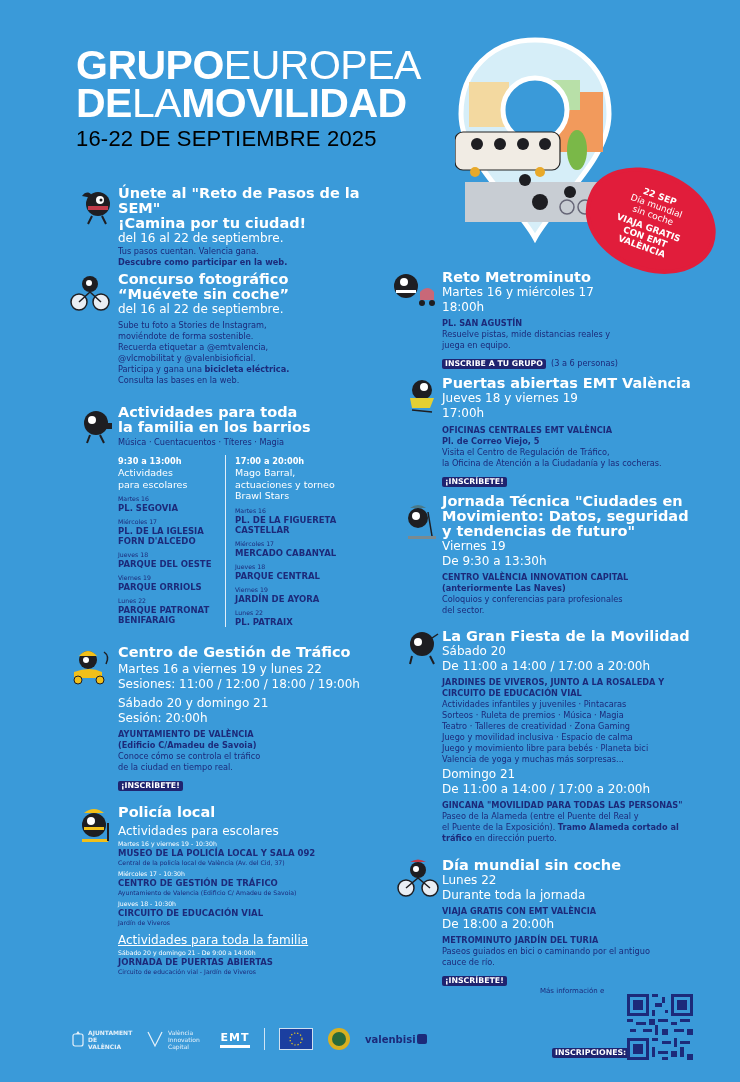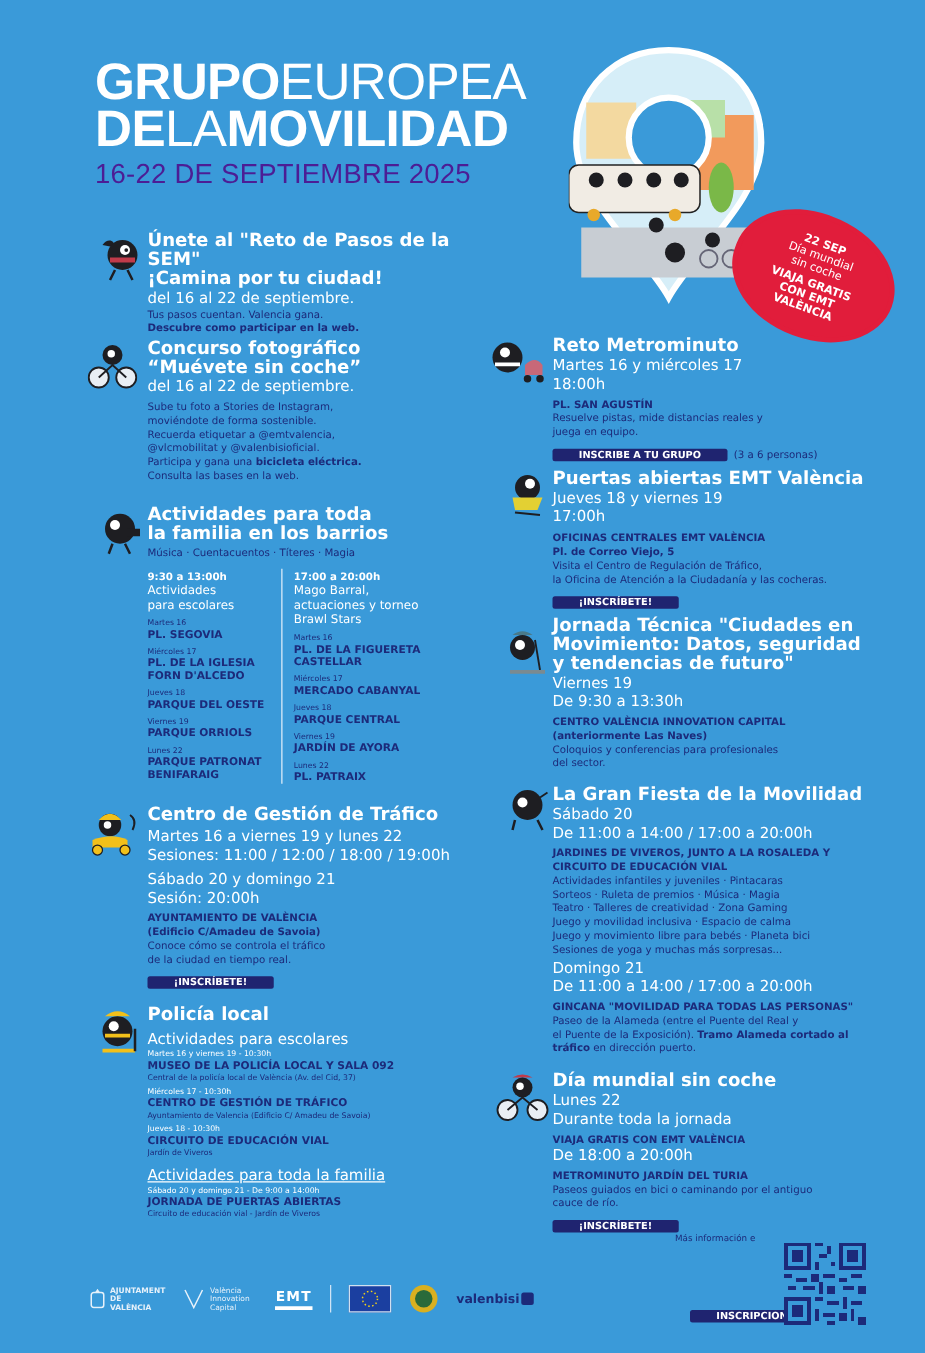--- a/index.html
+++ b/index.html
@@ -10,21 +10,21 @@
     color: #ffffff;
     position: relative;
     overflow: hidden;
   }
   .abs { position: absolute; }
 
   
   .title-line { font-family: "Liberation Sans", sans-serif; font-size: 41px; line-height: 38px; letter-spacing: -0.5px; color: #fff; white-space: nowrap; }
   .title-line b { font-weight: 700; }
   .title-line span.light { font-weight: 400; }
-  .dates { font-family: "Liberation Sans", sans-serif; font-size: 22px; color: #4c1d95; margin-top: 4px; letter-spacing: 0.2px; }
+  .dates { font-family: "Liberation Sans", sans-serif; font-size: 22px; color: #000000; margin-top: 4px; letter-spacing: 0.2px; }
 
   
   .pin { position: absolute; left: 455px; top: 32px; width: 160px; height: 215px; }
 
   
   .badge {
     position: absolute; left: 588px; top: 175px; width: 126px; height: 92px;
     background: #e11d3b; border-radius: 46% 52% 48% 50%;
     transform: rotate(20deg);
     display: flex; flex-direction: column; align-items: center; justify-content: center;
@@ -39,21 +39,21 @@
   .section { position: absolute; }
   .sec-icon { position: absolute; width: 40px; height: 40px; }
   .sec-title { font-family: "DejaVu Sans", sans-serif; font-weight: 700; font-size: 14.5px; line-height: 15px; color: #fff; }
   .sec-sub { font-size: 12px; line-height: 15px; color: #fff; }
   .small { font-size: 8.2px; line-height: 11px; color: #1c2a7a; }
   .small-b { font-size: 8.2px; line-height: 11px; color: #1c2a7a; font-weight: 700; }
   .tiny { font-size: 6.2px; line-height: 9px; color: #1c2a7a; }
   .place { font-size: 8.5px; line-height: 10px; color: #1c2a7a; font-weight: 700; }
   .pill {
     display: inline-block; background: #1f2470; color: #fff; font-weight: 700;
-    font-size: 7.8px; line-height: 10px; padding: 0 21px; border-radius: 2px; cursor: pointer;
+    font-size: 7.8px; line-height: 10px; padding: 0 3px; border-radius: 2px; cursor: pointer;
   }
   .muted-white { font-size: 9.5px; line-height: 11.5px; color: #fff; }
 
   .col-divider { position: absolute; left: 225px; top: 455px; width: 1px; height: 172px; background: #e0eefa; }
 
   
   .char-body { fill: #1e1e22; }
 
   
   .logos { position: absolute; left: 72px; top: 1025px; height: 28px; display: flex; align-items: center; gap: 14px; }
@@ -330,21 +330,21 @@
   <div class="sec-title">La Gran Fiesta de la Movilidad</div>
   <div class="sec-sub">Sábado 20</div>
   <div class="sec-sub">De 11:00 a 14:00 / 17:00 a 20:00h</div>
   <div class="small-b" style="margin-top:3px;">JARDINES DE VIVEROS, JUNTO A LA ROSALEDA Y</div>
   <div class="small-b">CIRCUITO DE EDUCACIÓN VIAL</div>
   <div class="small">Actividades infantiles y juveniles · Pintacaras</div>
   <div class="small">Sorteos · Ruleta de premios · Música · Magia</div>
   <div class="small">Teatro · Talleres de creatividad · Zona Gaming</div>
   <div class="small">Juego y movilidad inclusiva · Espacio de calma</div>
   <div class="small">Juego y movimiento libre para bebés · Planeta bici</div>
-  <div class="small">Sesiones de yoga y muchas más sorpresas...</div>
+  <div class="small">Valencia de yoga y muchas más sorpresas...</div>
   <div class="sec-sub" style="margin-top:2px;">Domingo 21</div>
   <div class="sec-sub">De 11:00 a 14:00 / 17:00 a 20:00h</div>
   <div class="small-b" style="margin-top:3px;">GINCANA "MOVILIDAD PARA TODAS LAS PERSONAS"</div>
   <div class="small">Paseo de la Alameda (entre el Puente del Real y</div>
   <div class="small"><span>el Puente de la Exposición). </span><b>Tramo Alameda cortado al</b></div>
   <div class="small"><b>tráfico</b><span> en dirección puerto.</span></div>
 </div>
 
 <svg class="sec-icon" style="left:396px; top:858px; width:44px;" viewBox="0 0 44 40">
   <path d="M14 4 Q22 -1 30 4 Z" fill="#c13b4a"></path>

